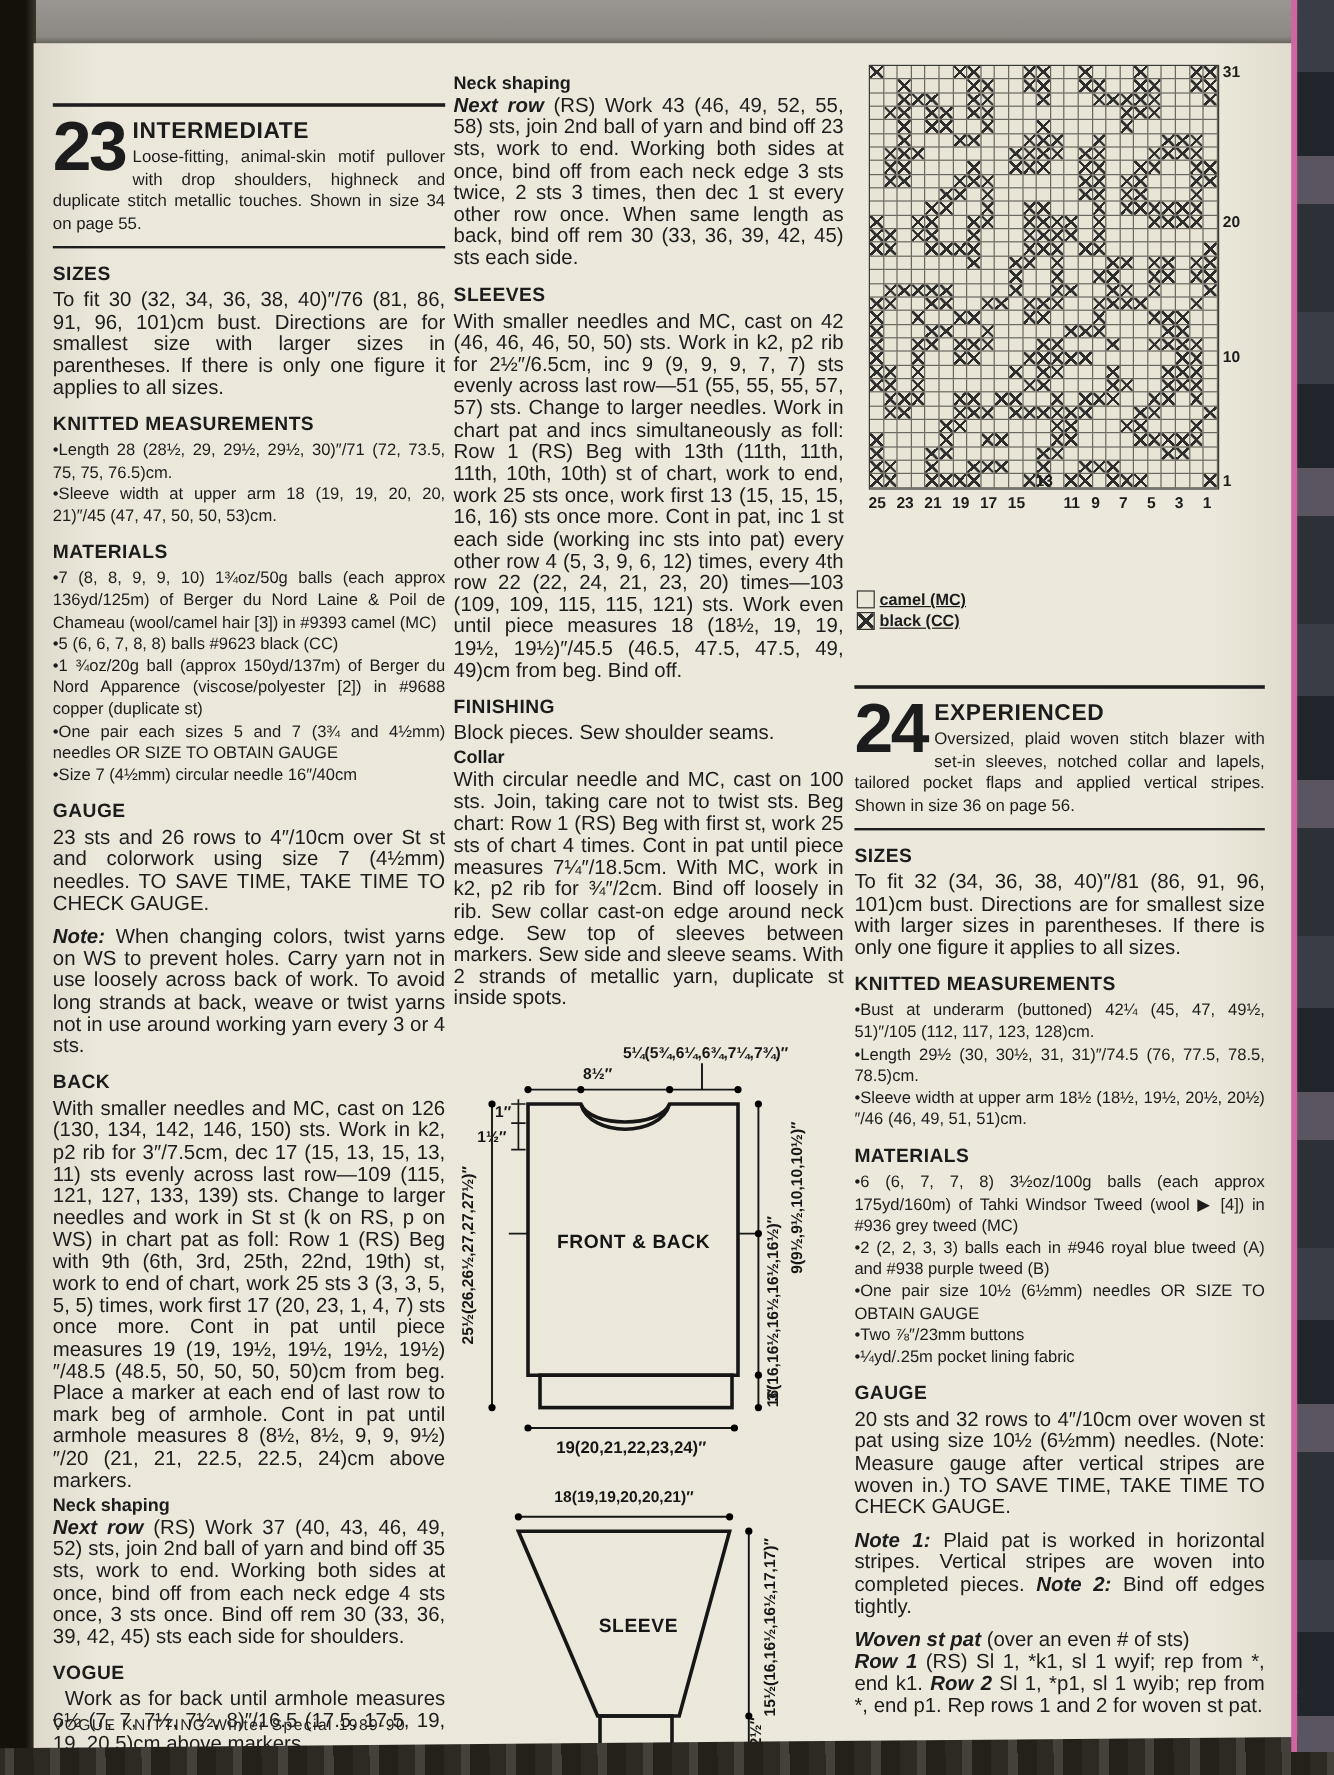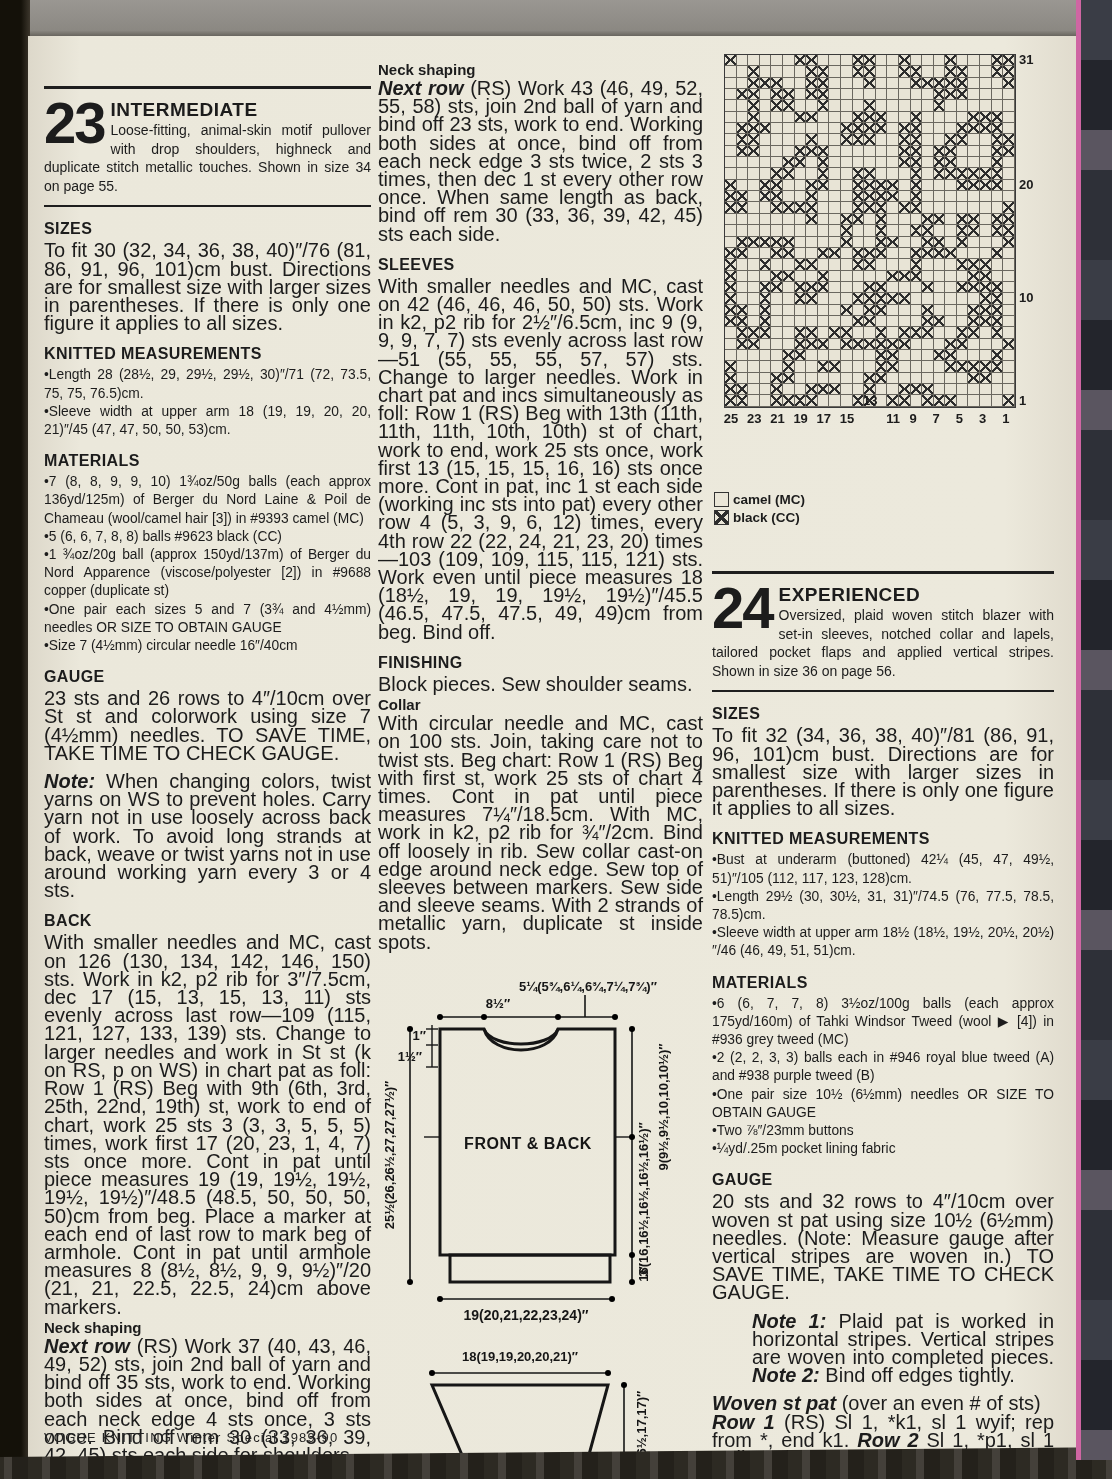--- a/index.html
+++ b/index.html
@@ -23,35 +23,35 @@
   .col2{left:350px;top:22px;width:325px;}
   .col3{left:684px;top:14px;width:342px;}
   .rule{height:3px;background:#1e1e1e;margin:0 0 10px 0;}
   .rule.mid{margin:10px 0 12px 0;height:2px;}
   .pat-head{overflow:hidden;margin-bottom:2px;}
   .pat-num{float:left;font-size:58px;font-weight:bold;line-height:44px;letter-spacing:-2px;margin:2px 6px 0 0;}
   .pat-level{display:block;font-weight:bold;font-size:19px;letter-spacing:.5px;}
   .pat-intro{font-size:14px;line-height:18.6px;text-align:justify;display:block;}
   h3{font-size:16px;font-weight:bold;letter-spacing:.4px;margin:13px 0 3px 0;}
   h4{font-size:15px;font-weight:bold;margin:3px 0 1px 0;}
-  .para{font-size:20px;line-height:18.2px;text-align:justify;margin:0 0 2px 0;}
+  .para{font-size:17px;line-height:18.2px;text-align:justify;margin:0 0 2px 0;}
   .para.indent{text-indent:10px;}
   .lead{font-weight:bold;font-style:italic;}
   .bullet{font-size:13.8px;line-height:18.2px;text-align:justify;margin:0;}
   .bullet::before{content:"\2022 ";}
   .chart-wrap{position:relative;margin:4px 0 0 12px;width:330px;height:402px;}
   #chart-grid{position:relative;display:grid;border:1.5px solid #3a3a3a;width:290px;background:#e8e4d6;}
   .ccell{box-sizing:border-box;border-right:1px solid #6a675f;border-bottom:1px solid #6a675f;}
   .ccell.on{background-image:
     linear-gradient(to top right, transparent 43%, #2d2d2d 43%, #2d2d2d 57%, transparent 57%),
     linear-gradient(to bottom right, transparent 43%, #2d2d2d 43%, #2d2d2d 57%, transparent 57%);}
   .rowlab{position:absolute;font-size:13px;font-weight:bold;}
   .collab{position:absolute;font-size:13px;font-weight:bold;}
   .legend{margin:36px 0 0 2px;}
-  .legend-row{display:flex;align-items:flex-end;margin-bottom:3px;}
+  .legend-row{display:flex;align-items:flex-end;margin-bottom:3px;text-decoration:underline;}
   .lgbox{width:13px;height:13px;border:1.5px solid #333;background:#eae6d8;margin-right:4px;flex:0 0 auto;}
   .lgbox.x{background-image:
     linear-gradient(to top right, transparent 42%, #2d2d2d 42%, #2d2d2d 58%, transparent 58%),
     linear-gradient(to bottom right, transparent 42%, #2d2d2d 42%, #2d2d2d 58%, transparent 58%);}
   .legend-label{font-size:13.5px;font-weight:bold;}
   .schematic{display:block;margin:26px auto 0 auto;}
   .schematic text{font-family:"Liberation Sans","DejaVu Sans",sans-serif;fill:#161616;}
   .dim{font-size:13px;font-weight:bold;}
   .dim-big{font-size:14px;font-weight:bold;}
   .piece-label{font-size:16px;font-weight:bold;letter-spacing:.5px;}
@@ -1027,21 +1027,21 @@
           <div class="bullet">6 (6, 7, 7, 8) 3½oz/100g balls (each approx 175yd/160m) of Tahki Windsor Tweed (wool ▶ [4]) in #936 grey tweed (MC)</div>
           <div class="bullet">2 (2, 2, 3, 3) balls each in #946 royal blue tweed (A) and #938 purple tweed (B)</div>
           <div class="bullet">One pair size 10½ (6½mm) needles OR SIZE TO OBTAIN GAUGE</div>
           <div class="bullet">Two ⅞″/23mm buttons</div>
           <div class="bullet">¼yd/.25m pocket lining fabric</div>
         </div>
 
       <h3>GAUGE</h3>
       <p class="para">20 sts and 32 rows to 4″/10cm over woven st pat using size 10½ (6½mm) needles. (Note: Measure gauge after vertical stripes are woven in.) TO SAVE TIME, TAKE TIME TO CHECK GAUGE.</p>
 
-      <p class="para" style="margin-top:10px;margin-left:40px;">
+      <p class="para" style="margin-top:10px;">
         <span class="lead">Note 1:</span>
         <span>Plaid pat is worked in horizontal stripes. Vertical stripes are woven into completed pieces.</span>
         <span class="lead">Note 2:</span>
         <span>Bind off edges tightly.</span>
       </p>
 
       <p class="para" style="margin-top:10px;">
         <span class="lead">Woven st pat</span>
         <span>(over an even # of sts)</span><br>
         <span class="lead">Row 1</span>

